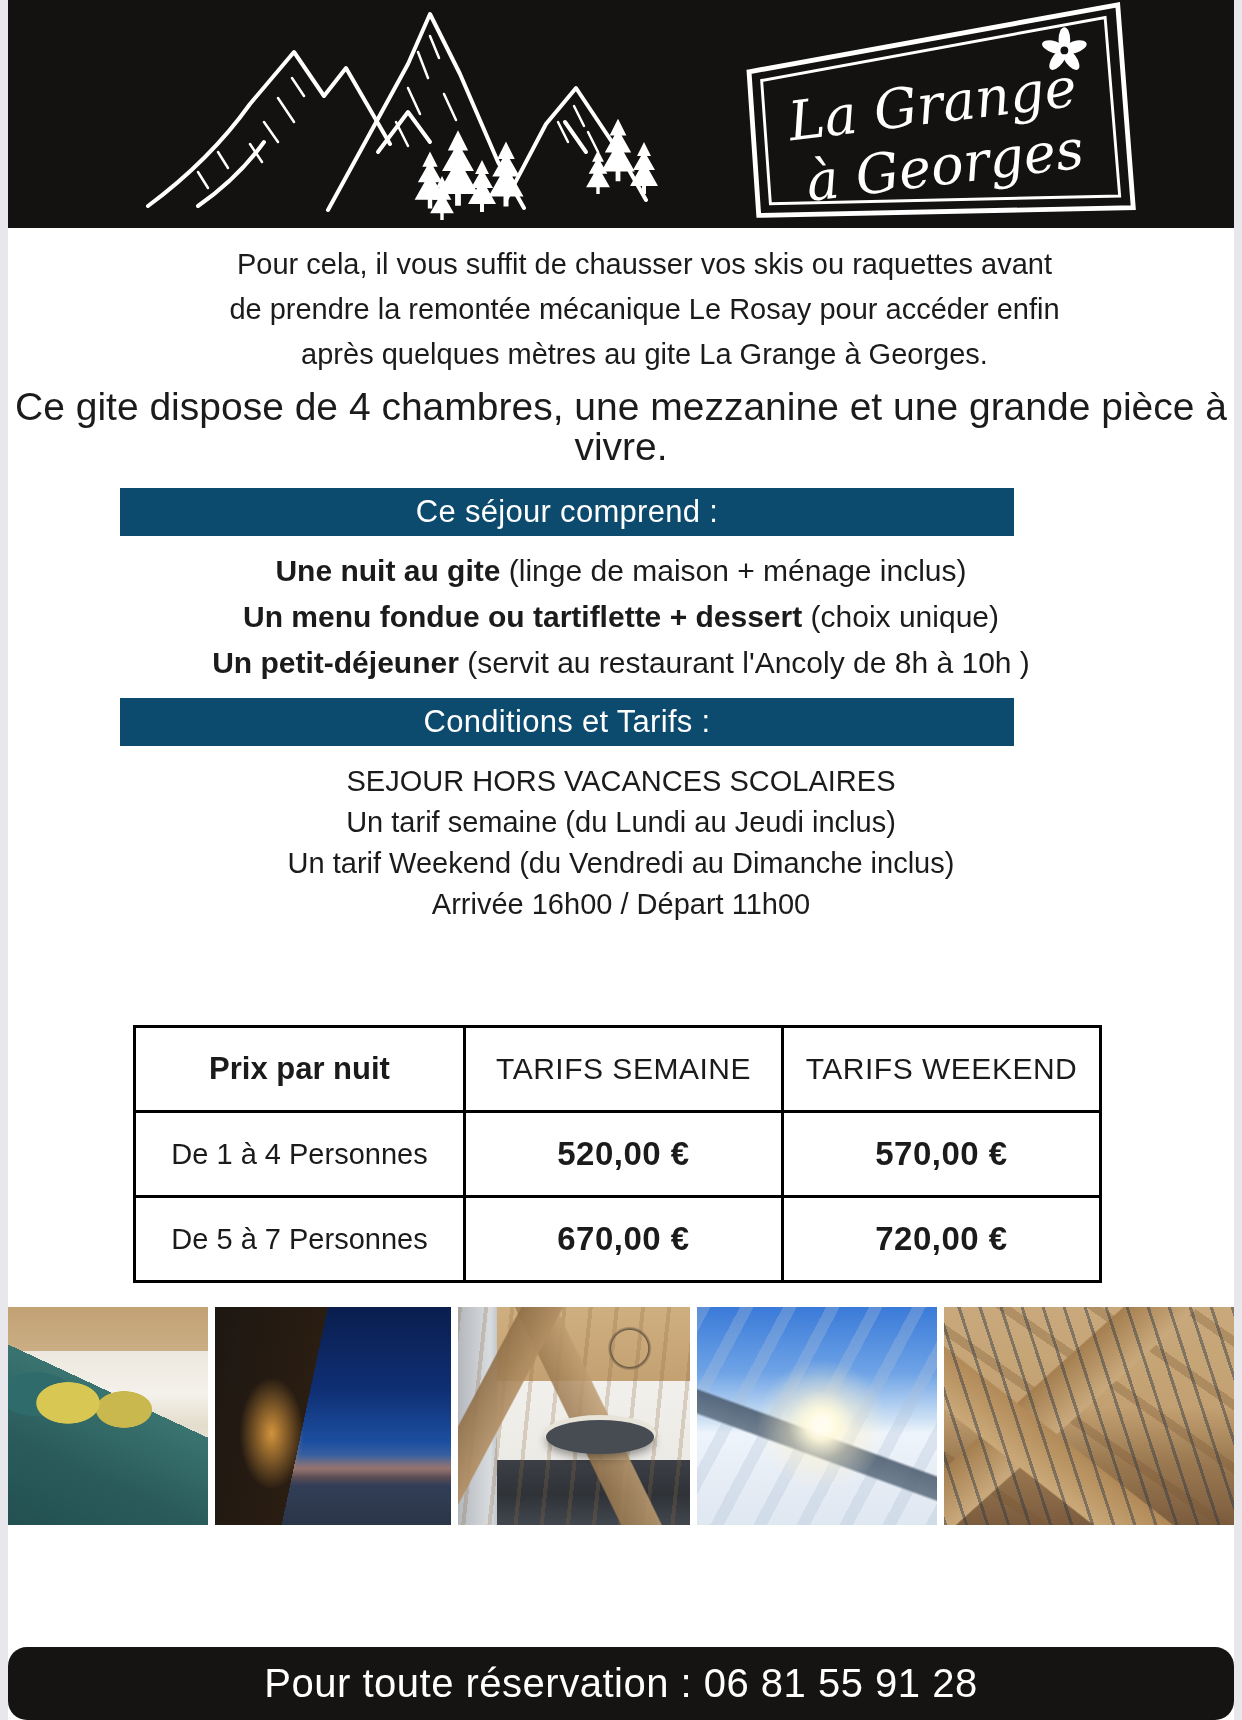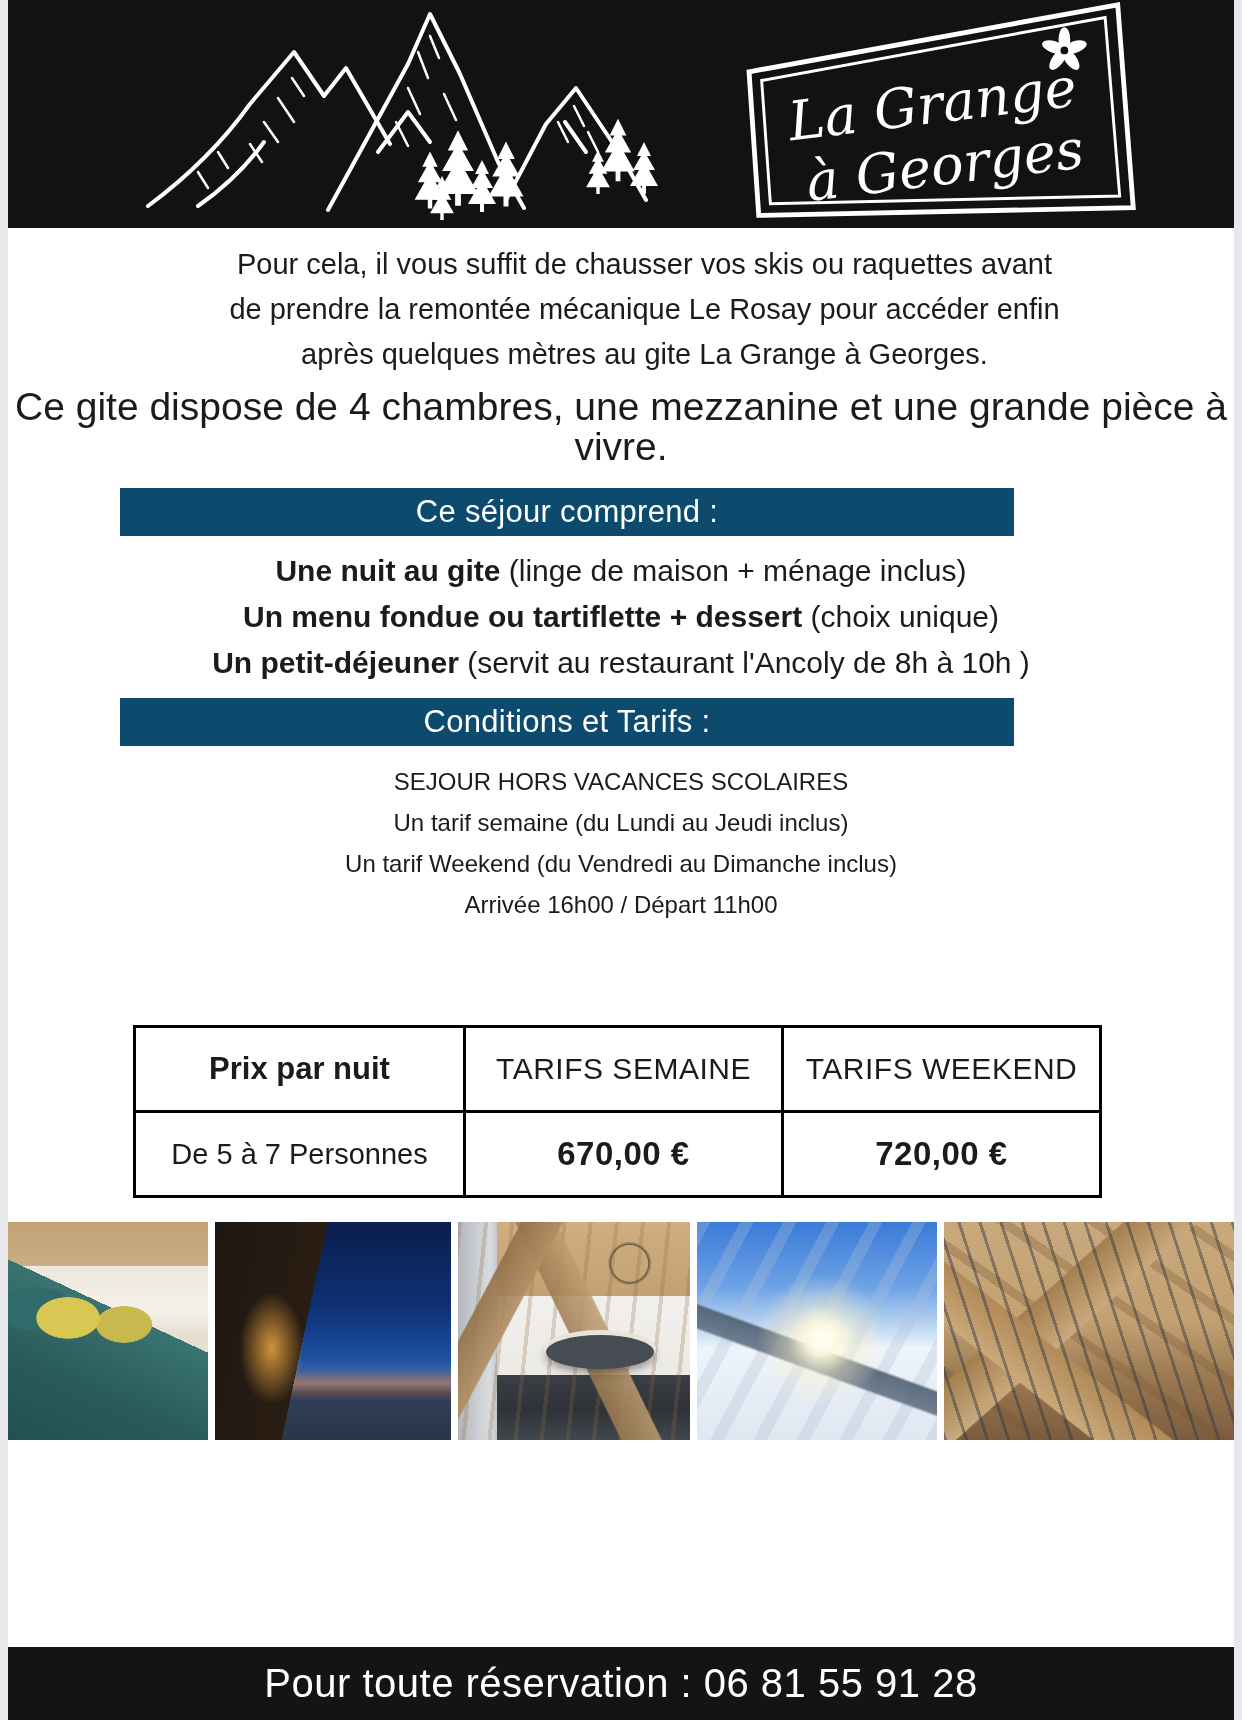--- a/index.html
+++ b/index.html
@@ -60,21 +60,21 @@
     color:#ffffff;
     font-size:31px;font-weight:500;
     display:flex;align-items:center;justify-content:center;
     letter-spacing:.3px;
   }
   .banner.first{margin-top:21px;}
   
   .includes{margin-top:12px;text-align:center;font-size:30px;line-height:46px;}
   .includes .lead{font-weight:700;}
   
-  .conditions{margin-top:15px;text-align:center;font-size:24px;line-height:41px;font-weight:500;}
+  .conditions{margin-top:15px;text-align:center;font-size:29px;line-height:41px;font-weight:500;}
   
   table.tarifs{
     border-collapse:collapse;
     margin:100px 0 0 125px;
     table-layout:fixed;
     padding-left:24px;
   }
   table.tarifs th,table.tarifs td{
     border:3px solid #000;
     height:82px;
@@ -147,20 +147,21 @@
   }
   
   .footer{
     position:absolute;left:0;bottom:0;
     width:100%;height:73px;
     background:#161412;
     color:#ffffff;
     display:flex;align-items:center;justify-content:center;
     font-size:40px;font-weight:500;
     letter-spacing:.5px;
+    border-radius:19px;
   }
 </style>
 </head>
 <body>
 
 <div class="page">
 
   <div class="header">
     <svg class="mountains" width="680" height="220" viewBox="0 0 680 220">
       <defs>
@@ -246,20 +247,25 @@
         <col class="c2">
         <col class="c3">
       </colgroup>
     <tbody>
         <tr>
       <th class="corner">Prix par nuit</th>
       <th class="coltitle">TARIFS SEMAINE</th>
       <th class="coltitle">TARIFS WEEKEND</th>
     </tr>
     <tr>
+      <td class="lbl">De 1 à 4 Personnes</td>
+      <td class="price">520,00 €</td>
+      <td class="price">570,00 €</td>
+    </tr>
+    <tr>
       <td class="lbl">De 5 à 7 Personnes</td>
       <td class="price">670,00 €</td>
       <td class="price">720,00 €</td>
     </tr>
   </tbody>
     </table>
 
   <div class="photos">
     <div class="photo photo-bedroom"></div>
     <div class="photo photo-dusk"></div>

